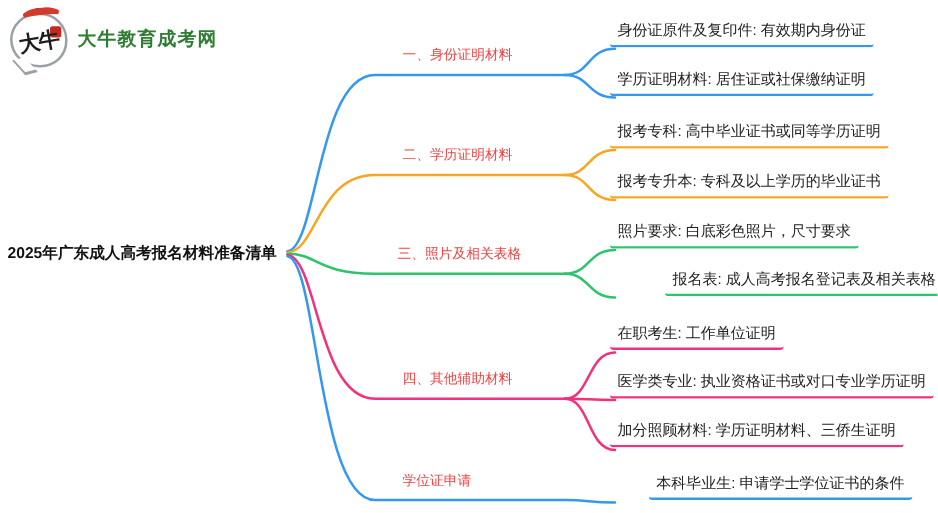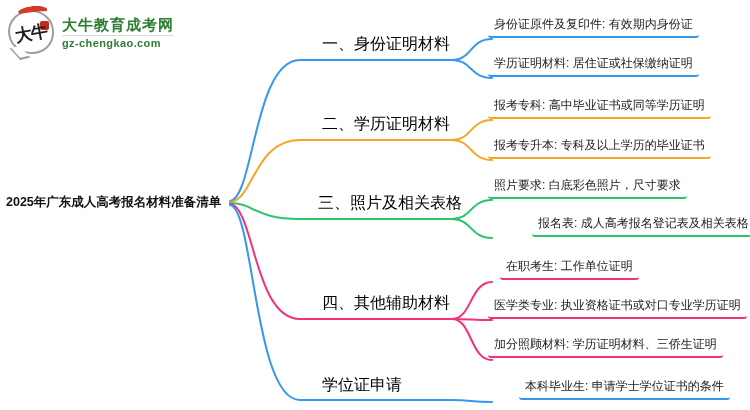--- a/index.html
+++ b/index.html
@@ -45,21 +45,21 @@
   .logo-domain { font-size: 11px; font-weight: 700; color: #2f7d32; letter-spacing: .4px; border-top: 1px solid #dcdcdc; margin-top: 1px; padding-top: 1px; }
 
   
   .root-node {
     position: absolute; left: 6px; top: 194px;
     font-size: 12.5px; font-weight: 600; color: #111;
     white-space: nowrap; letter-spacing: 0;
   }
   .branch-label {
     position: absolute;
-    font-size: 16px; color: #000000;
+    font-size: 11px; color: #ef4444;
     white-space: nowrap; line-height: 16px;
   }
   .leaf {
     position: absolute; left: 488px;
     font-size: 12px; color: #222;
     white-space: nowrap; line-height: 16px;
     padding: 0 6px 4px 6px;
     border-bottom: 2px solid #000;
     border-radius: 0 0 3px 3px;
     text-align: center;
@@ -75,21 +75,21 @@
   #b3-label { left: 318px; top: 195px; }
   #b4-label { left: 322px; top: 295px; }
   #b5-label { left: 322px; top: 377px; }
 
   #leaf-1a { top: 16px;  }
   #leaf-1b { top: 55px;  }
   #leaf-2a { top: 97px;  }
   #leaf-2b { top: 137px; }
   #leaf-3a { top: 177px; }
   #leaf-3b { top: 215px; margin-left: 44px; }
-  #leaf-4a { top: 258px; margin-left: 12px; }
+  #leaf-4a { top: 258px; }
   #leaf-4b { top: 297px; }
   #leaf-4c { top: 336px; }
   #leaf-5a { top: 378px; margin-left: 31px; }
 </style>
 </head>
 <body>
 
 <svg id="canvas" viewBox="0 0 750 410" xmlns="http://www.w3.org/2000/svg" aria-hidden="true">
   <g fill="none" stroke-width="2" stroke-linecap="round">
 
@@ -115,21 +115,20 @@
 </svg>
 
 <div class="logo">
   <div class="logo-bubble">
     <span class="logo-hat"></span>
     <span class="logo-seal"></span>
     <span class="logo-bubble-text">大牛</span>
   </div>
   <div>
     <div class="logo-title">大牛教育成考网</div>
-    <div class="logo-domain">gz-chengkao.com</div>
   </div>
 </div>
 
 <div class="root-node">2025年广东成人高考报名材料准备清单</div>
 
 <div class="branch-label" id="b1-label">一、身份证明材料</div>
 <div class="branch-label" id="b2-label">二、学历证明材料</div>
 <div class="branch-label" id="b3-label">三、照片及相关表格</div>
 <div class="branch-label" id="b4-label">四、其他辅助材料</div>
 <div class="branch-label" id="b5-label">学位证申请</div>

